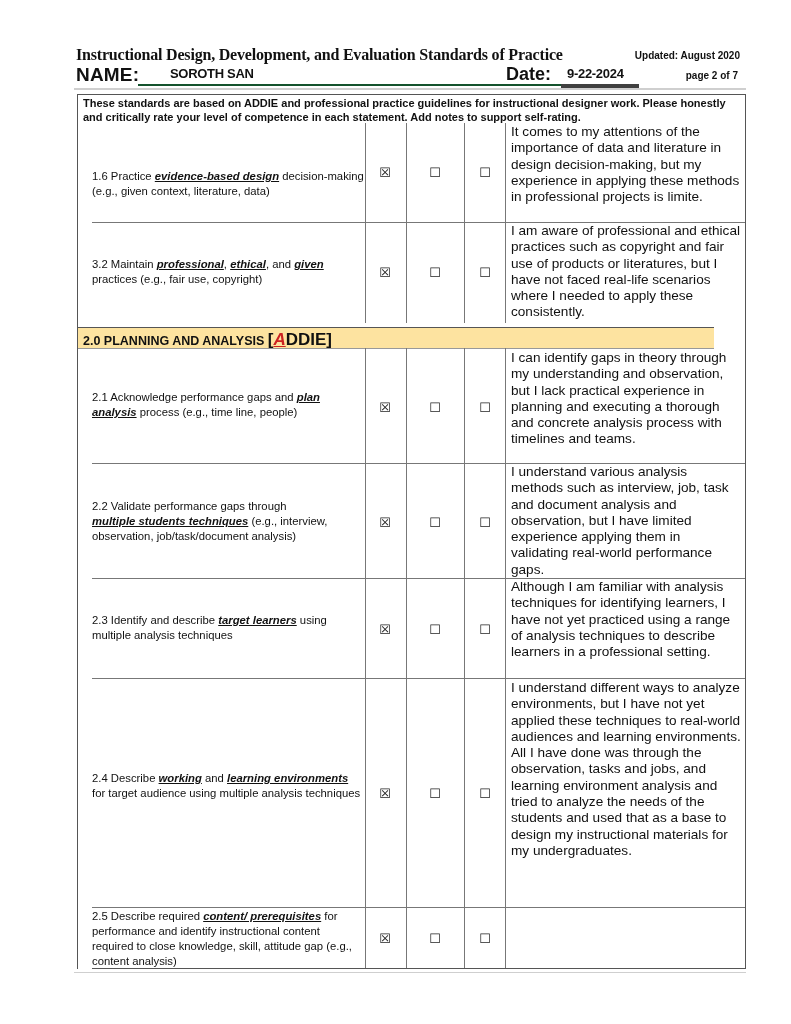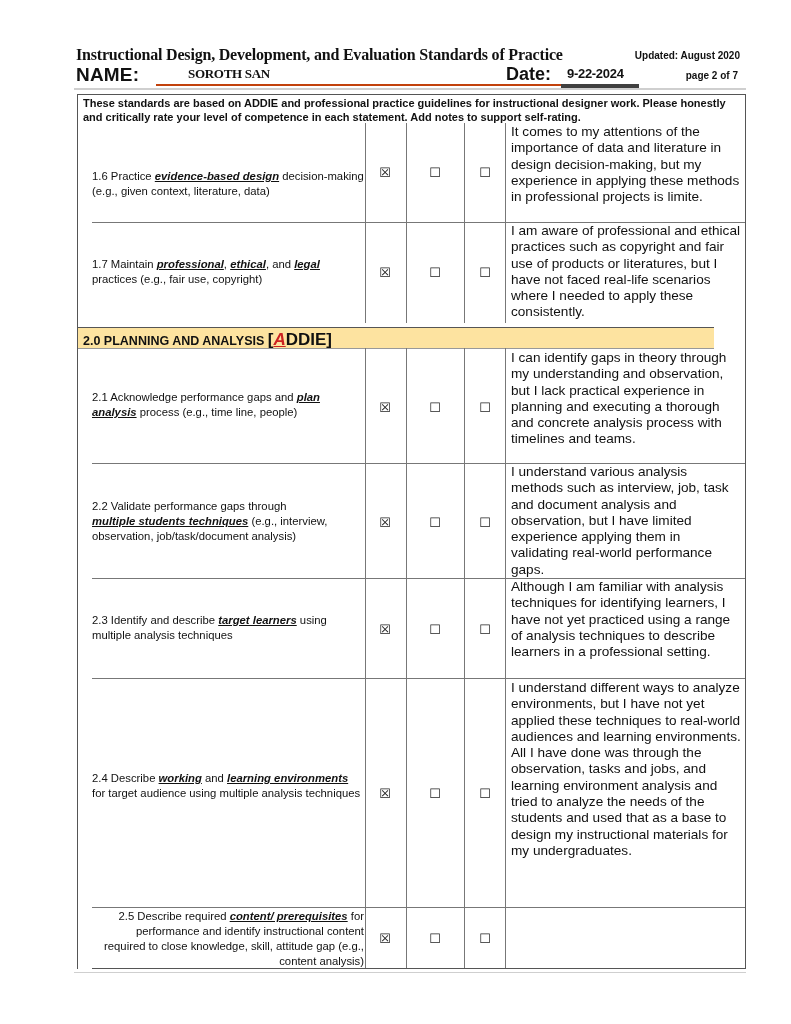--- a/index.html
+++ b/index.html
@@ -6,21 +6,21 @@
     body { width: 791px; height: 1024px; position: relative; overflow: hidden;
       font-family: "Liberation Sans", sans-serif; color: #111; }
     .page { position: absolute; left: 0; top: 0; width: 791px; height: 1024px; }
 
     .title-line { position: absolute; left: 76px; top: 46px; width: 670px; height: 20px; }
     .doc-title { position: absolute; left: 0; top: 0; font-size: 16px; font-weight: bold; letter-spacing: -0.2px; white-space: nowrap; font-family: Liberation Serif, serif; }
     .updated { position: absolute; right: 6px; top: 4px; font-size: 10px; font-weight: bold; white-space: nowrap; }
 
     .name-line { position: absolute; left: 76px; top: 64px; width: 670px; height: 22px; }
     .name-label { position: absolute; left: 0; top: 0; font-size: 19px; font-weight: bold; letter-spacing: 0.2px; }
-    .name-field { position: absolute; left: 80px; top: 2px; width: 436px; height: 18px; border-bottom: 2px solid #c2410c; font-family: Liberation Serif, serif; }
+    .name-field { position: absolute; left: 62px; top: 2px; width: 436px; height: 18px; border-bottom: 2px solid #14532d; }
     .name-value { position: absolute; left: 32px; top: 0; font-size: 13px; font-weight: bold; letter-spacing: -0.3px; }
     .date-label { position: absolute; left: 430px; top: 0; font-size: 18px; font-weight: bold; }
     .date-field { position: absolute; left: 485px; top: 2px; width: 78px; height: 18px; border-bottom: 4px solid #404040; }
     .date-value { position: absolute; left: 6px; top: 0; font-size: 13px; font-weight: bold; letter-spacing: -0.3px; }
     .page-num { position: absolute; right: 8px; top: 6px; font-size: 10px; font-weight: bold; }
 
     .top-rule { position: absolute; left: 74px; top: 88px; width: 672px; height: 2px; background: #cfcfcf; }
 
     .table-wrap { position: absolute; left: 77px; top: 94px; width: 667px; height: 874px;
       border-left: 1px solid #555; border-right: 1px solid #555; border-top: 1px solid #555; }
@@ -79,21 +79,21 @@
     <div class="row" style="top:28px; height:99px;">
       <div class="stmt" style="top:34px;margin-top:12px;"><span>1.6 Practice </span><b>evidence-based design</b><span> decision-making (e.g., given context, literature, data)</span></div>
       <span class="cb" style="left:300px; top:43px;">☒</span>
       <span class="cb" style="left:350px; top:43px;">☐</span>
       <span class="cb" style="left:400px; top:43px;">☐</span>
       <div class="note" style="top:1px;"> It comes to my attentions of the importance of data and literature in design decision-making, but my experience in applying these methods in professional projects is limite.</div>
     </div>
     <div class="hline" style="left:14px; top:127px; width:653px;"></div>
 
     <div class="row" style="top:128px; height:100px;">
-      <div class="stmt" style="top:34px;"><span>1.7 Maintain </span><b>professional</b><span>, </span><b>ethical</b><span>, and </span><b>legal</b><span> practices (e.g., fair use, copyright)</span></div>
+      <div class="stmt" style="top:34px;"><span>3.2 Maintain </span><b>professional</b><span>, </span><b>ethical</b><span>, and </span><b>given</b><span> practices (e.g., fair use, copyright)</span></div>
       <span class="cb" style="left:300px; top:43px;">☒</span>
       <span class="cb" style="left:350px; top:43px;">☐</span>
       <span class="cb" style="left:400px; top:43px;">☐</span>
       <div class="note" style="top:0px;"> I am aware of professional and ethical practices such as copyright and fair use of products or literatures, but I have not faced real-life scenarios where I needed to apply these consistently.</div>
     </div>
 
     <div class="section-head" style="top:232px;">
       <div class="section-text"><span>2.0 PLANNING AND ANALYSIS </span><span class="section-bracket">[</span><span class="addie-a">A</span><span class="section-bracket">DDIE</span><span class="section-bracket">]</span></div>
     </div>
 
@@ -132,21 +132,21 @@
     <div class="row" style="top:584px; height:228px;">
       <div class="stmt" style="top:92px;"><span>2.4 Describe </span><b>working</b><span> and </span><b>learning environments</b><span> for target audience using multiple analysis techniques</span></div>
       <span class="cb" style="left:300px; top:108px;">☒</span>
       <span class="cb" style="left:350px; top:108px;">☐</span>
       <span class="cb" style="left:400px; top:108px;">☐</span>
       <div class="note" style="top:1px;"> I understand different ways to analyze environments, but I have not yet applied these techniques to real-world audiences and learning environments. All I have done was through the observation, tasks and jobs, and learning environment analysis and tried to analyze the needs of the students and used that as a base to design my instructional materials for my undergraduates.</div>
     </div>
     <div class="hline" style="left:14px; top:812px; width:653px;"></div>
 
     <div class="row" style="top:813px; height:61px;">
-      <div class="stmt" style="top:1px;text-align:right;"><span>2.5 Describe required </span><b>content/ prerequisites</b><span> for performance and identify instructional content required to close knowledge, skill, attitude gap (e.g., content analysis)</span></div>
+      <div class="stmt" style="top:1px;"><span>2.5 Describe required </span><b>content/ prerequisites</b><span> for performance and identify instructional content required to close knowledge, skill, attitude gap (e.g., content analysis)</span></div>
       <span class="cb" style="left:300px; top:24px;">☒</span>
       <span class="cb" style="left:350px; top:24px;">☐</span>
       <span class="cb" style="left:400px; top:24px;">☐</span>
     </div>
     <div class="hline" style="left:14px; top:873px; width:653px; background:#555;"></div>
   </div>
 
   <div class="bottom-rule"></div>
 </div>
 

